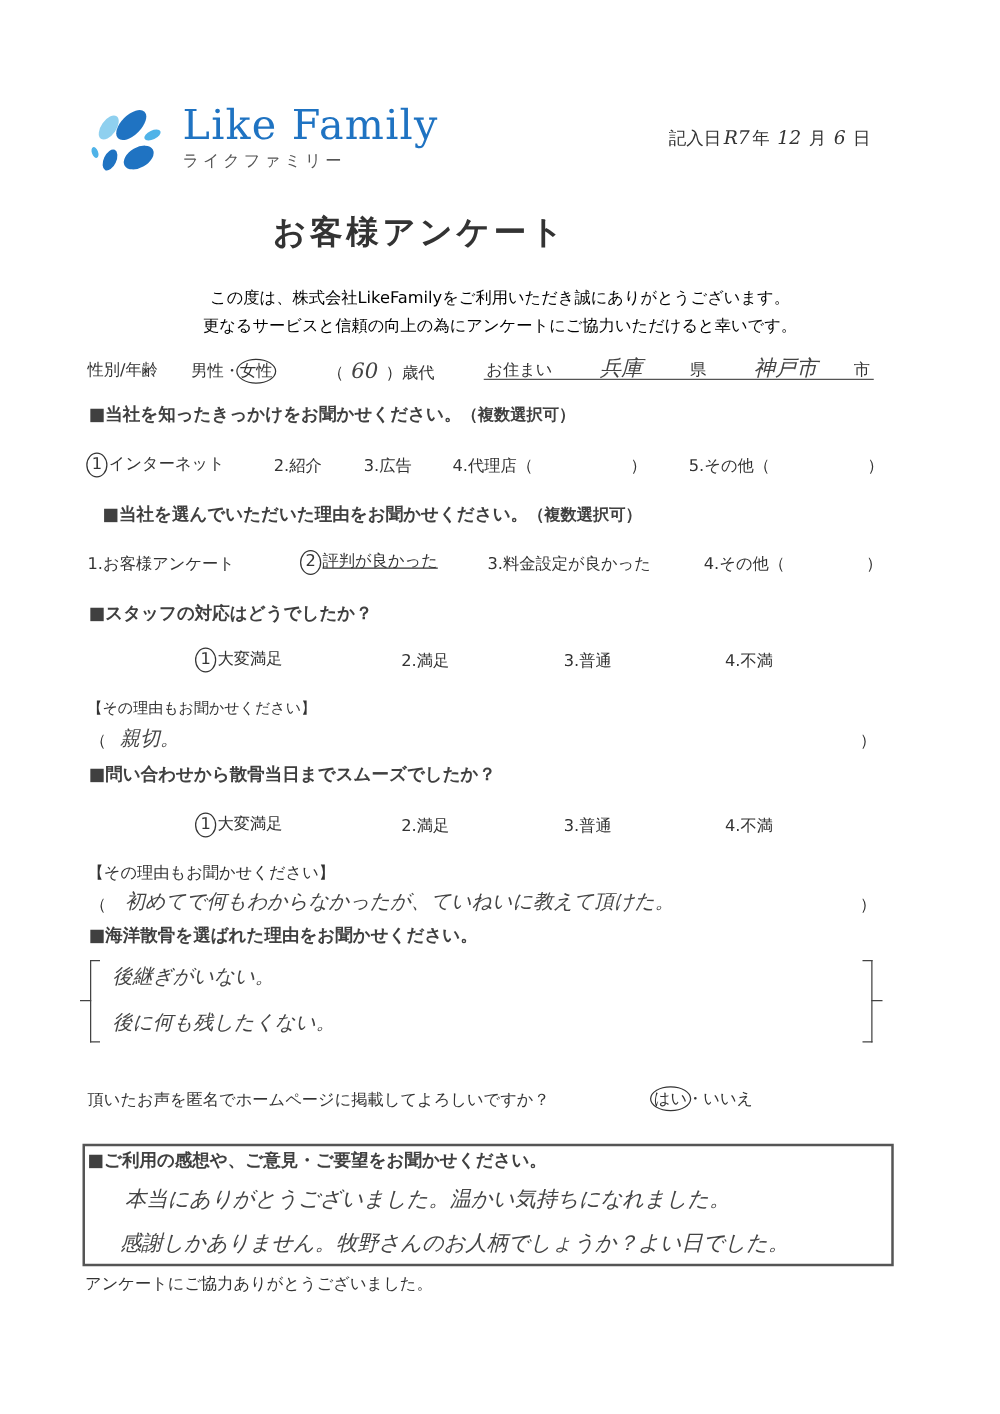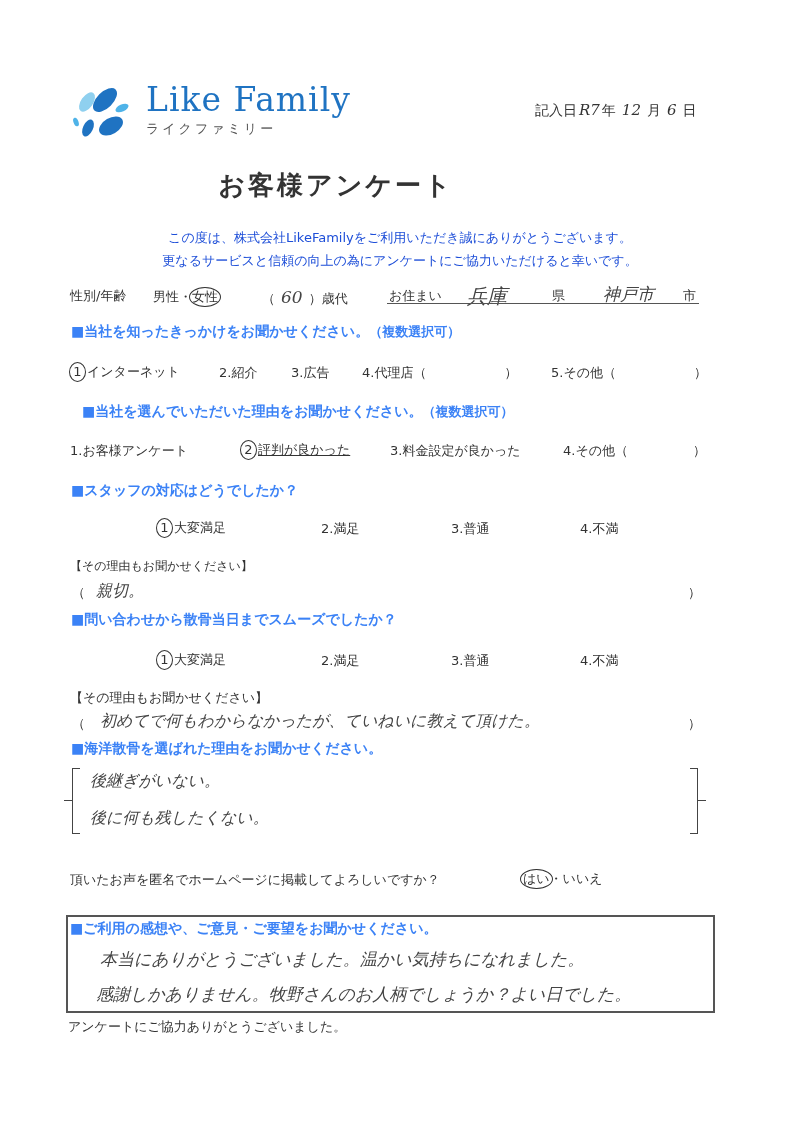--- a/index.html
+++ b/index.html
@@ -1,32 +1,32 @@
 <!DOCTYPE html>
 <html><head>
 <meta charset="utf-8">
 <style>
   * { box-sizing: border-box; margin: 0; padding: 0; }
   html, body { width: 800px; height: 1131px; background: #ffffff; }
   body { position: relative; font-family: "DejaVu Sans", "Liberation Sans", sans-serif; color: #333; overflow: hidden; }
   .abs { position: absolute; white-space: nowrap; }
   .hand { font-family: "DejaVu Serif", "Liberation Serif", serif; color: #444; font-style: italic; }
-  .blue { color: #3b82f6; font-weight: bold; text-align: right; }
+  .blue { color: #404040; font-weight: bold; text-align: right; }
   .print { font-size: 13px; color: #333; }
 
   
   .logo-mark { position: absolute; left: 70px; top: 84px; width: 62px; height: 56px; }
   .logo-title { left: 146px; top: 80px; font-family: "DejaVu Serif", "Liberation Serif", serif; font-size: 33px; color: #1f73c2; letter-spacing: 1px; }
   .logo-sub { left: 146px; top: 120px; font-size: 13px; color: #555; letter-spacing: 3px; }
 
   .date { left: 535px; top: 101px; font-size: 14px; color: #333; }
   .date .hv { font-family: "DejaVu Serif", serif; font-style: italic; color: #333; margin: 0 6px; font-size: 15px; }
 
   .title { left: 0; width: 672px; top: 168px; text-align: center; font-size: 26px; font-weight: bold; color: #333; letter-spacing: 3px; }
-  .intro { left: 0; width: 800px; text-align: center; font-size: 13px; color: #1d4ed8; }
+  .intro { left: 0; width: 800px; text-align: center; font-size: 13px; color: #000000; }
 
   .circle { display: inline-block; border: 1.3px solid #333; border-radius: 50%; padding: 0 2px; margin: 0 -3px; }
   .circle-num { display: inline-block; width: 17px; height: 20px; border: 1.3px solid #333; border-radius: 50%; text-align: center; line-height: 18px; margin-right: 1px; }
 
   .underline-addr { position: absolute; left: 387px; top: 303px; width: 312px; height: 1px; background: #555; }
 
   .bracket-l { position: absolute; left: 72px; top: 768px; width: 8px; height: 66px; border: 1.3px solid #444; border-right: none; }
   .bracket-r { position: absolute; left: 690px; top: 768px; width: 8px; height: 66px; border: 1.3px solid #444; border-left: none; }
   .bracket-tick-l { position: absolute; left: 64px; top: 800px; width: 9px; height: 1.3px; background: #444; }
   .bracket-tick-r { position: absolute; left: 697px; top: 800px; width: 9px; height: 1.3px; background: #444; }
@@ -58,21 +58,21 @@
 <div class="abs intro" style="top:252px;">更なるサービスと信頼の向上の為にアンケートにご協力いただけると幸いです。</div>
 
 <div class="abs print" style="left:70px; top:287px;">性別/年齢</div>
 <div class="abs print" style="left:153px; top:287px;">
   <span>男性</span><span>・</span><span class="circle">女性</span>
 </div>
 <div class="abs print" style="left:262px; top:287px;">
   <span>（</span><span class="hand" style="font-size:17px; margin:0 6px;">60</span><span>）歳代</span>
 </div>
 <div class="abs print" style="left:389px; top:287px;">お住まい</div>
-<div class="abs hand" style="left:467px; top:283px; font-size:20px;font-family:Liberation Mono, monospace;">兵庫</div>
+<div class="abs hand" style="left:480px; top:283px; font-size:17px;font-family:Liberation Mono, monospace;">兵庫</div>
 <div class="abs print" style="left:552px; top:287px;">県</div>
 <div class="abs hand" style="left:603px; top:283px; font-size:17px;">神戸市</div>
 <div class="abs print" style="left:683px; top:287px;">市</div>
 <div class="underline-addr"></div>
 
 <div class="abs blue" style="left:71px; top:323px; font-size:14px;">
   <span>■当社を知ったきっかけをお聞かせください。</span><span style="font-size:13px;">（複数選択可）</span>
 </div>
 <div class="abs print" style="left:69px; top:362px;"><span class="circle-num">1</span><span>インターネット</span></div>
 <div class="abs print" style="left:219px; top:364px;"><span>2</span>.<span>紹介</span></div>

